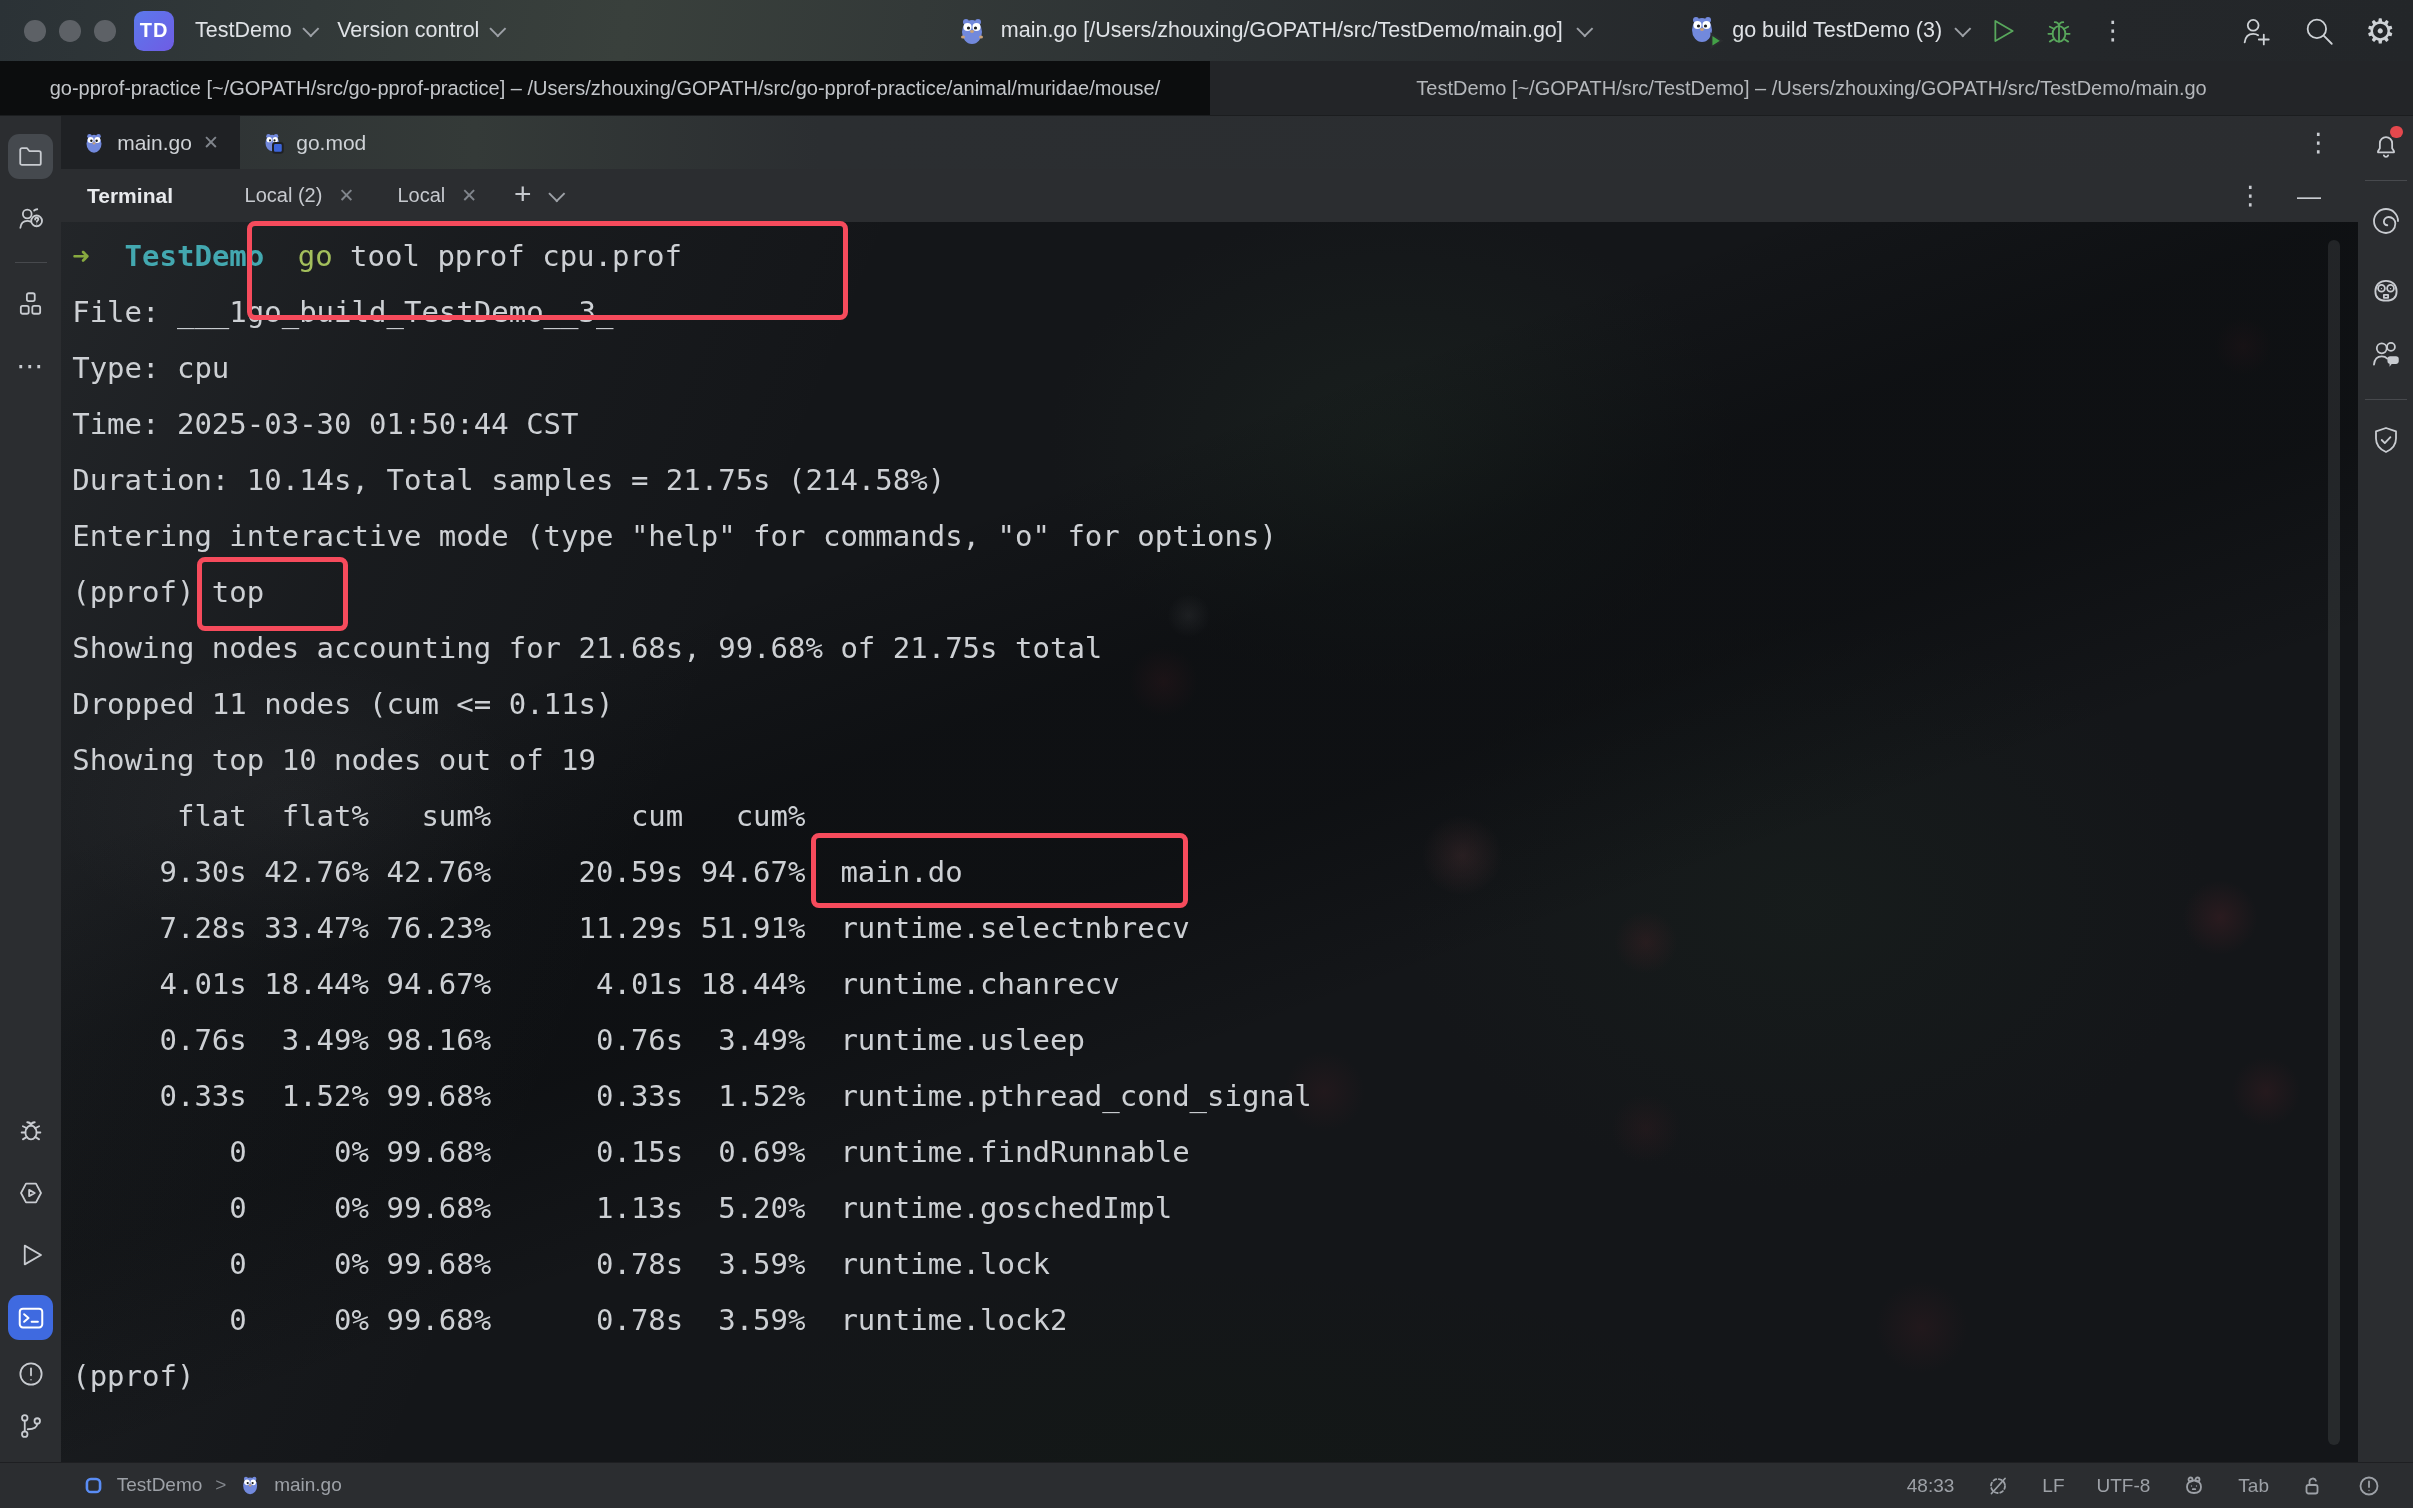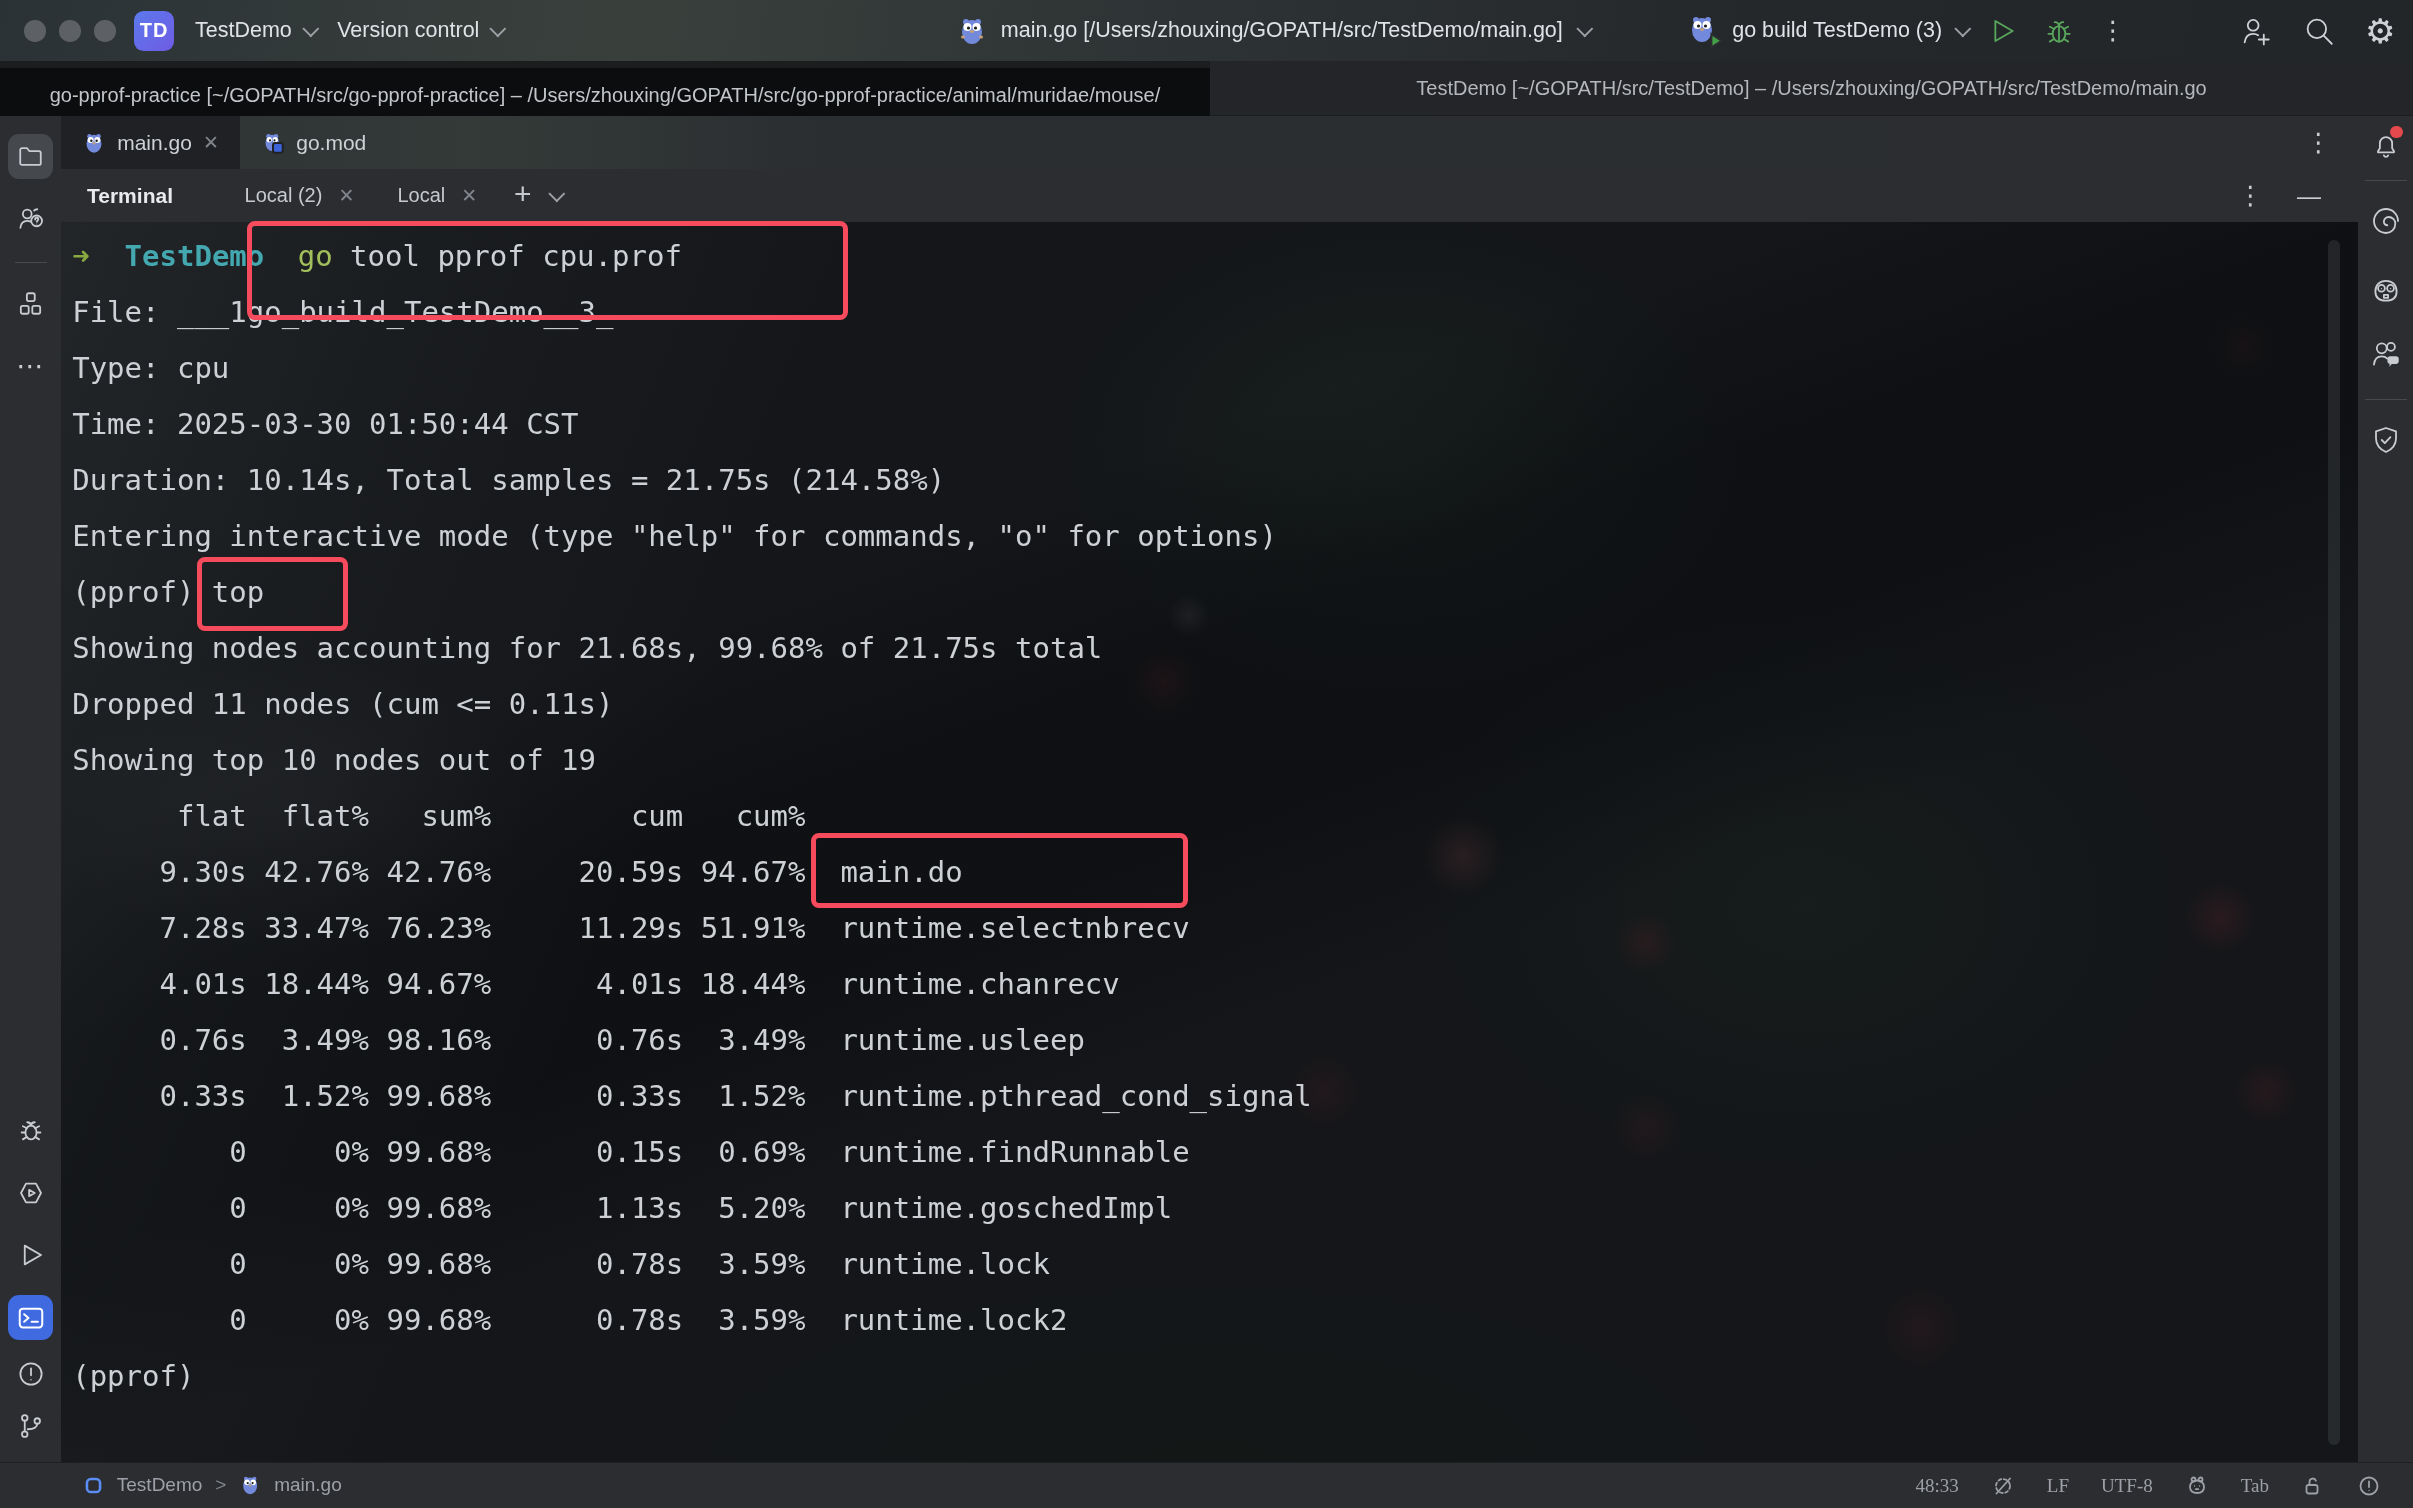--- a/index.html
+++ b/index.html
@@ -20,21 +20,21 @@
     transform:rotate(45deg) translate(-1.6px,-1.6px);display:inline-block;margin-left:3.2px;}
   .tb-center{position:absolute;left:956px;top:0;height:61px;display:flex;align-items:center;gap:12.8px;color:#dfe2e6;font-size:21.5px;}
   .tb-run{position:absolute;left:1686px;top:0;height:61px;display:flex;align-items:center;gap:11.2px;color:#dfe2e6;font-size:21.5px;}
   .tb-actions{position:absolute;left:1986px;top:0;height:61px;display:flex;align-items:center;gap:24px;}
   .tb-right{position:absolute;right:17.6px;top:0;height:61px;display:flex;align-items:center;gap:29px;color:#ced2d6;}
   .gear-glyph{font-size:34px;color:#ced2d6;line-height:1;}
 
   
   .winstrip{position:absolute;left:0;top:61px;width:2413px;height:54px;display:flex;}
   .ws-left{width:1210px;height:100%;background:#0c0d0e;display:flex;align-items:center;justify-content:center;
-    color:#c2c5c9;font-size:20px;white-space:nowrap;margin-top:7px;}
+    color:#c2c5c9;font-size:20px;white-space:nowrap;}
   .ws-right{flex:1;height:100%;background:#232528;display:flex;align-items:center;justify-content:center;
     color:#b4b7bb;font-size:20px;white-space:nowrap;}
 
   
   .main{position:absolute;left:0;top:116px;width:2413px;height:1348px;}
   .actbar{position:absolute;top:0;height:100%;background:#2b2d30;display:flex;flex-direction:column;align-items:center;}
   .actbar-left{left:0;width:61px;border-right:0.8px solid #1e1f22;}
   .actbar-right{right:0;width:55px;border-left:0.8px solid #1e1f22;}
   .ab-icon{width:45px;height:45px;display:flex;align-items:center;justify-content:center;color:#c9ccd1;
     border-radius:11.2px;margin-top:17.6px;position:relative;flex:none;}
@@ -105,21 +105,21 @@
   
   .annot{position:absolute;border:5.6px solid #f64b5c;border-radius:8px;z-index:6;}
   .annot-1{left:186px;top:105px;width:591px;height:89px;}
   .annot-2{left:136px;top:441px;width:141px;height:64px;}
   .annot-3{left:750px;top:717px;width:367px;height:65px;}
 
   
   .statusbar{position:absolute;left:0;bottom:0;width:2413px;height:45px;background:#2b2d30;
     border-top:0.8px solid #1e1f22;display:flex;align-items:center;color:#9da1a7;font-size:19px;}
   .sb-left{display:flex;align-items:center;gap:12.8px;margin-left:83px;}
-  .sb-right{margin-left:auto;display:flex;align-items:center;gap:32px;margin-right:32px;font-family:Liberation Serif, serif;}
+  .sb-right{margin-left:auto;display:flex;align-items:center;gap:32px;margin-right:32px;}
   .sb-chev{color:#83878d;font-size:19px;}
 
   
   .ico{display:block;}
   .ico *{vector-effect:non-scaling-stroke;}
   svg.line{fill:none;stroke:currentColor;stroke-width:1.8;stroke-linecap:round;stroke-linejoin:round;}
   .green{color:#58a75c;}
 </style>
 </head>
 <body>

